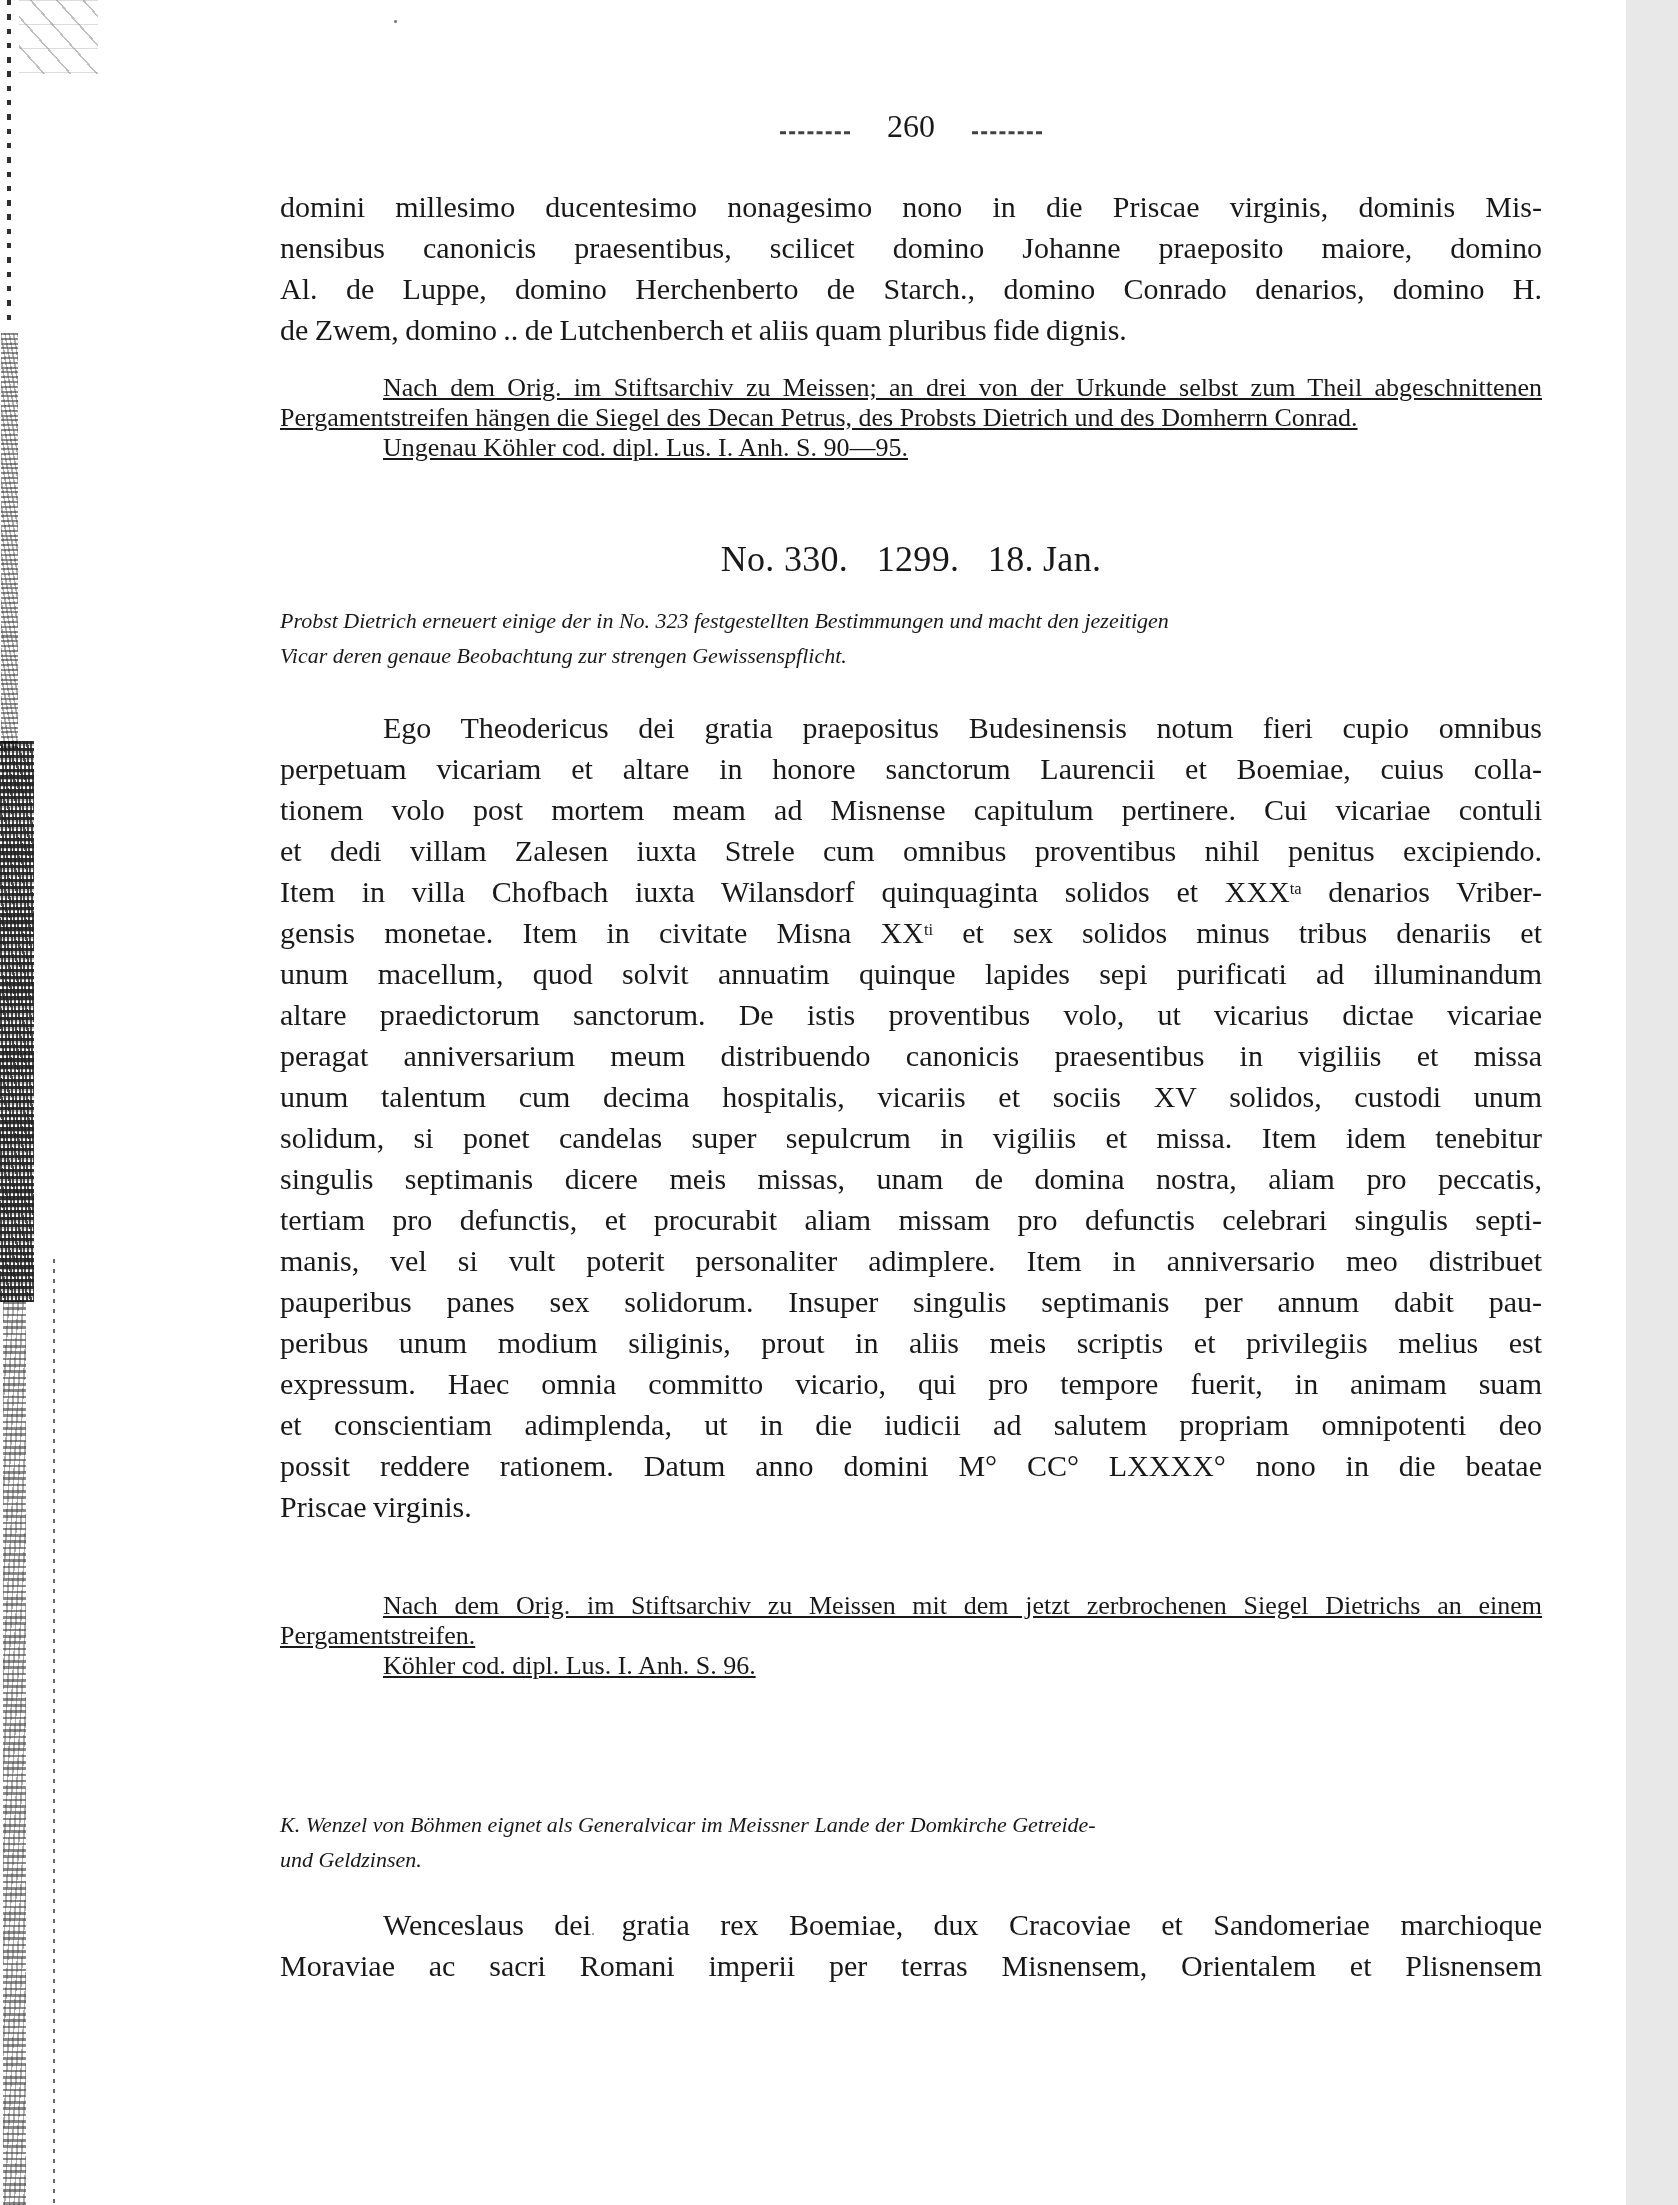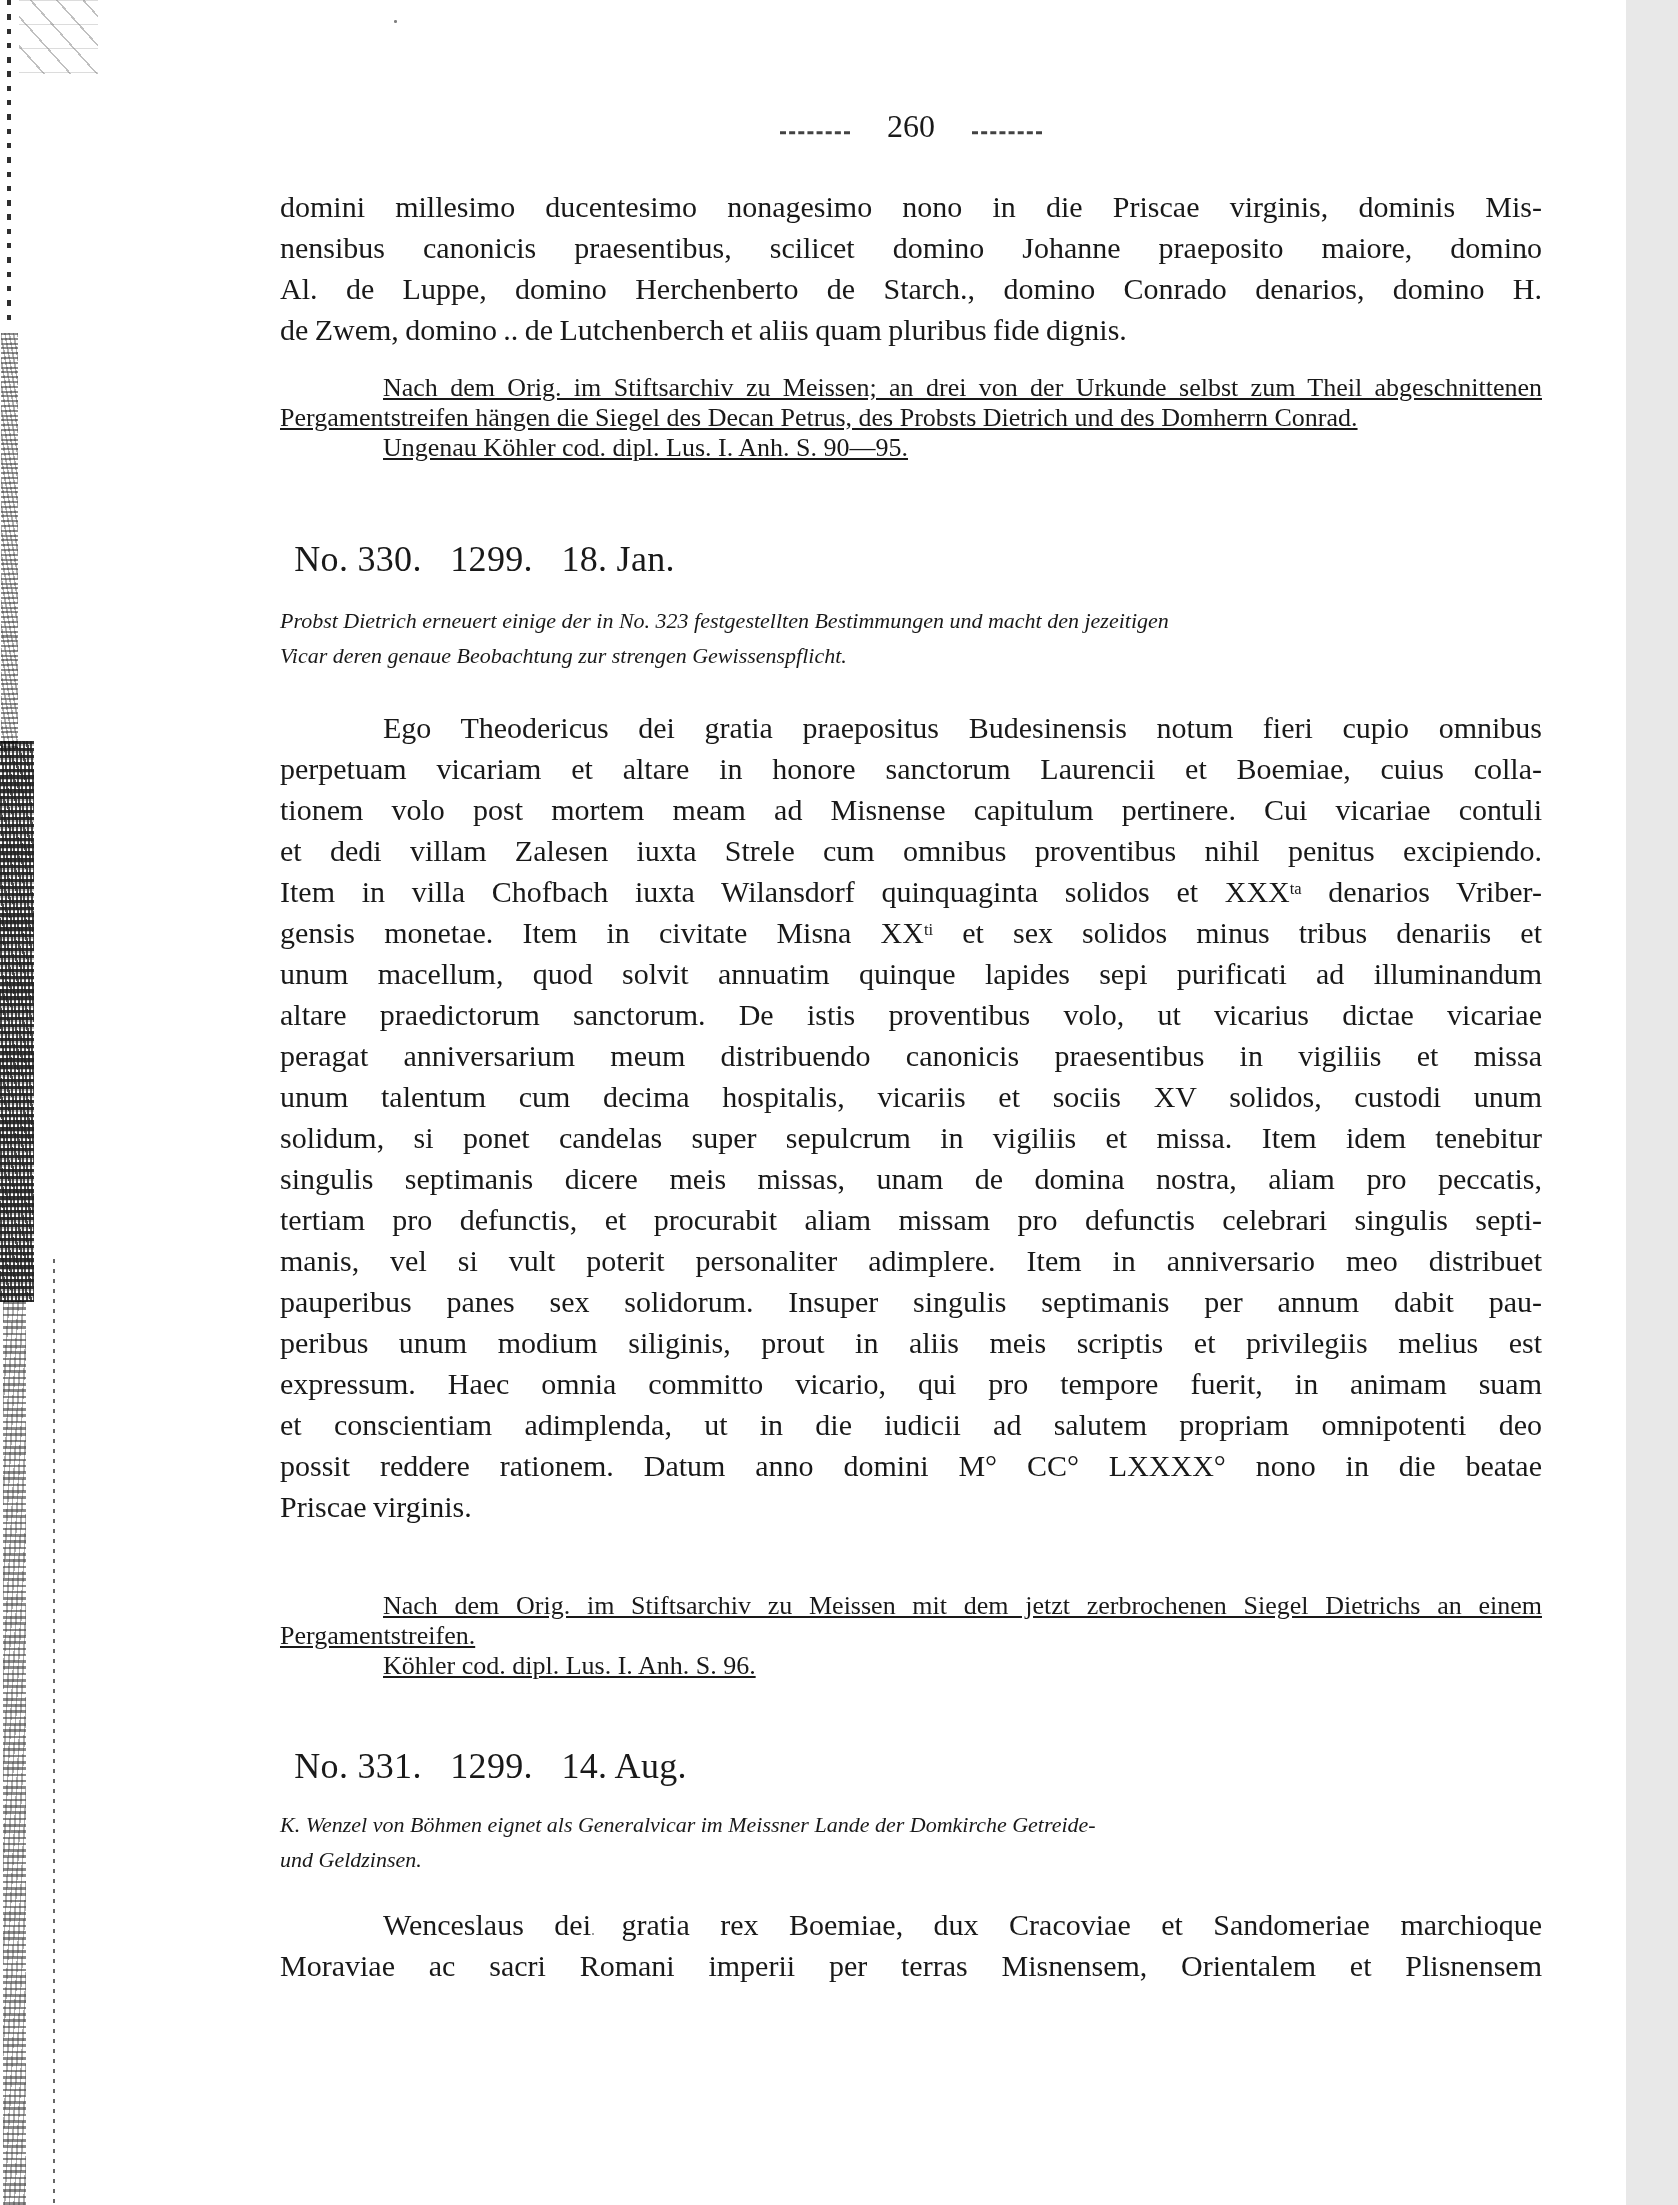--- a/index.html
+++ b/index.html
@@ -8,21 +8,21 @@
     width:1626px; height:2205px;
     background:var(--paper,#ffffff);
     color:var(--ink,#191919);
     font-family:"Liberation Serif","DejaVu Serif",serif;
     overflow:hidden;
     text-rendering:optimizeLegibility;
   }
   .block { position:absolute; left:280px; width:1262px; }
   .body-text { font-size:30px; line-height:41px; text-align:left; word-spacing:-1.1px; }
   .note { font-size:26px; line-height:30px; text-align:left;text-decoration:underline; }
-  .heading { font-size:36px; line-height:42px; letter-spacing:0.3px; white-space:nowrap; }
+  .heading { font-size:36px; line-height:42px; text-align:center; letter-spacing:0.3px; white-space:nowrap; }
   .heading span { margin:0 14.3px; }
   .summary { font-style:italic; font-size:22px; line-height:35px; text-align:center; }
   .line { text-align:left; }
   .just { text-align:justify; text-align-last:justify; }
   .ind  { text-indent:103px; }
   sup { font-size:0.55em; line-height:0; vertical-align:0.5em; letter-spacing:0; }
   .pagehead {
     position:absolute; top:108px; left:280px; width:1262px;
     display:flex; align-items:center; justify-content:center; gap:37px;
   }
@@ -120,23 +120,20 @@
       <div class="line just">possit reddere rationem. Datum anno domini M° CC° LXXXX° nono in die beatae</div>
       <div class="line">Priscae virginis.</div>
     </div>
 
   <div class="block note" style="top:1591px">
       <div class="line just ind">Nach dem Orig. im Stiftsarchiv zu Meissen mit dem jetzt zerbrochenen Siegel Dietrichs an einem</div>
       <div class="line">Pergamentstreifen.</div>
       <div class="line ind">Köhler cod. dipl. Lus. I. Anh. S. 96.</div>
     </div>
 
-  <div class="block heading" style="top:1745px">
-    <span>No. 331.</span><span>1299.</span><span>14. Aug.</span>
-  </div>
 
   <div class="block summary" style="top:1807px">
       <div class="line">K. Wenzel von Böhmen eignet als Generalvicar im Meissner Lande der Domkirche Getreide-</div>
       <div class="line">und Geldzinsen.</div>
     </div>
 
   <div class="block body-text" style="top:1904px">
       <div class="line just ind">Wenceslaus dei gratia rex Boemiae, dux Cracoviae et Sandomeriae marchioque</div>
       <div class="line just">Moraviae ac sacri Romani imperii per terras Misnensem, Orientalem et Plisnensem</div>
     </div>

